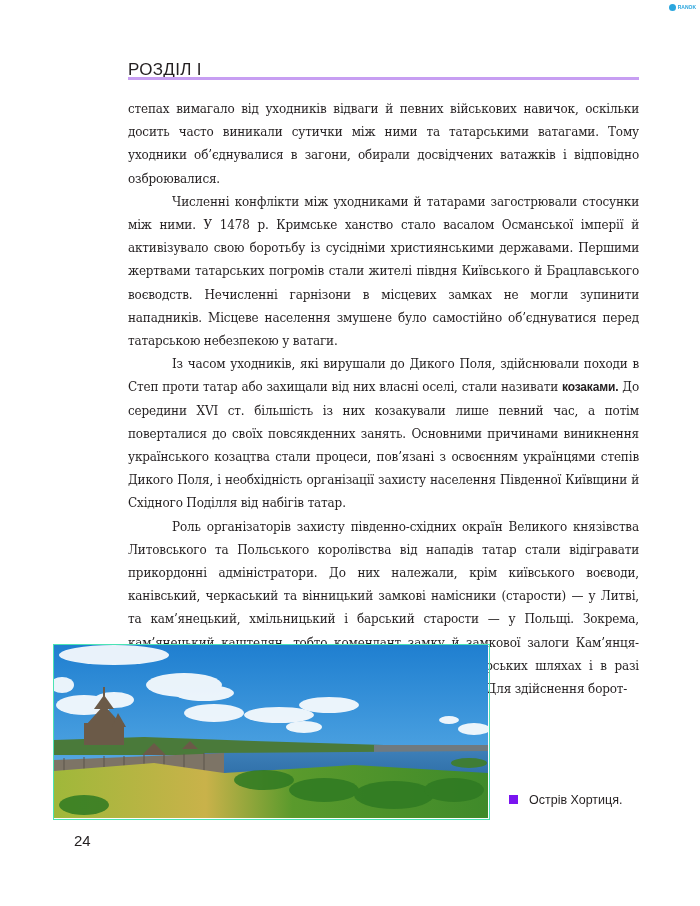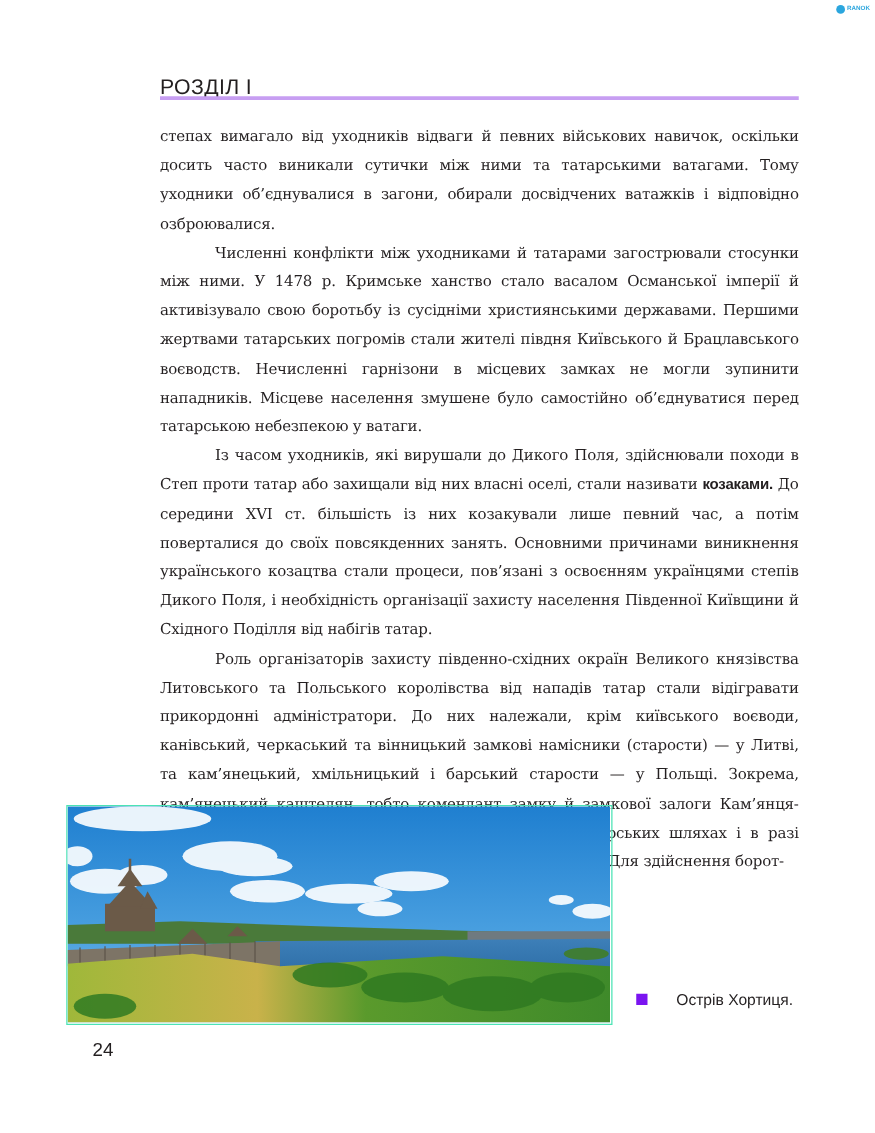--- a/index.html
+++ b/index.html
@@ -32,21 +32,21 @@
     position: absolute; left: 53px; top: 644px; width: 437px; height: 176px;
     border: 1.5px solid #4be3b4; box-sizing: border-box; overflow: hidden;
   }
   .caption {
     position: absolute; left: 509px; top: 792px; width: 150px;
     font-family: "Liberation Sans", sans-serif; font-size: 12.5px; line-height: 17px; color: #231f20;
   }
   .caption .bullet {
     position: absolute; left: 0; top: 3px; width: 9px; height: 9px; background: #7a14f0;
   }
-  .caption .cap-text { padding-left: 32px; display: block; }
+  .caption .cap-text { padding-left: 20px; display: block; }
   .page-number {
     position: absolute; left: 74px; top: 832px;
     font-family: "Liberation Sans", sans-serif; font-size: 15px; color: #231f20; text-align: right;
   }
 </style>
 </head>
 <body>
 
 <div class="logo">
   <span class="dot"></span>

